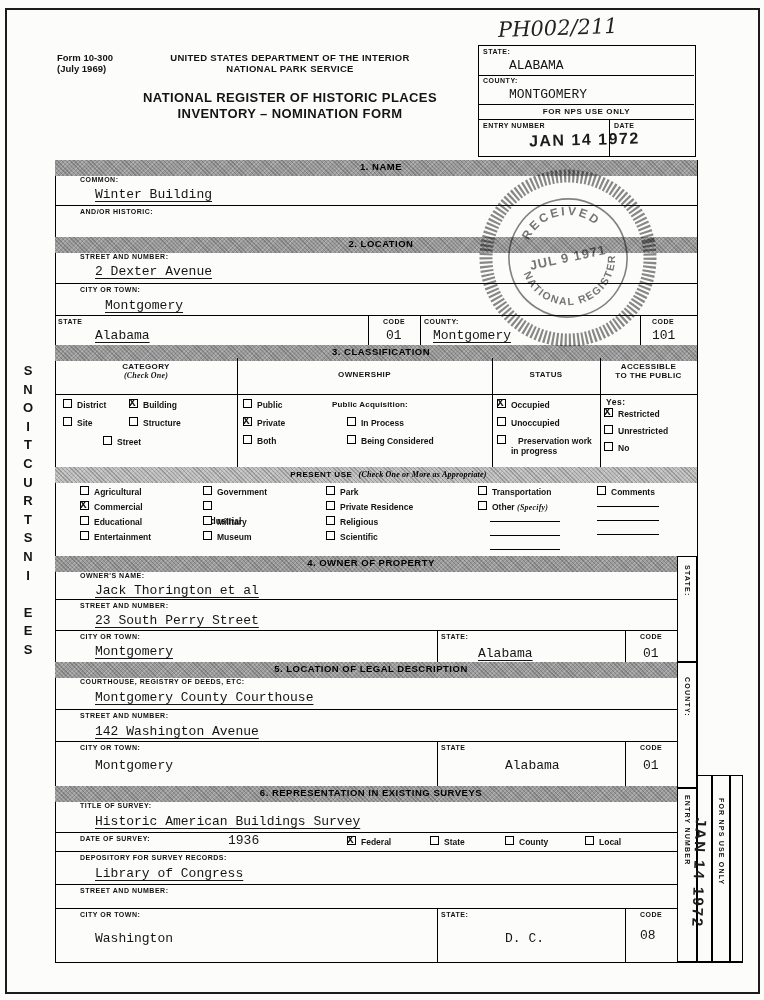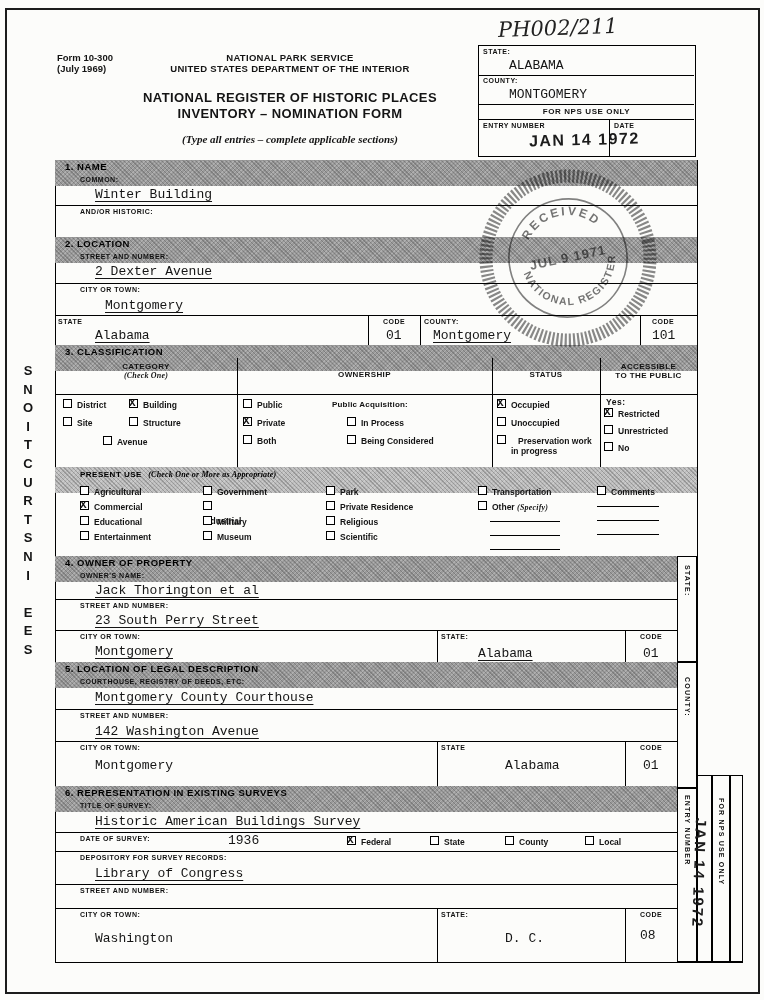--- a/index.html
+++ b/index.html
@@ -3,24 +3,24 @@
 <meta charset="utf-8">
 <style>
   html,body{margin:0;padding:0;background:#e8e8e8;}
   .page{position:relative;width:764px;height:1000px;background:#fcfcfa;font-family:"Liberation Sans",sans-serif;color:#141414;overflow:hidden;margin:0 auto;}
   .abs{position:absolute;}
   .lbl{position:absolute;font:bold 7px "Liberation Sans",sans-serif;letter-spacing:.5px;white-space:nowrap;color:#111;}
   .val{position:absolute;font:13px "Liberation Mono","DejaVu Sans Mono",monospace;white-space:nowrap;color:#151515;}
   .u{text-decoration:underline;text-decoration-thickness:1.4px;text-underline-offset:3px;}
   .hline{position:absolute;height:0;border-top:1.3px solid #000;}
   .vline{position:absolute;width:0;border-left:1.3px solid #000;}
-  .bar{position:absolute;height:26px;box-sizing:border-box;background-color:#9a9a9a;
+  .bar{position:absolute;height:16px;box-sizing:border-box;background-color:#9a9a9a;
        background-image:repeating-linear-gradient(45deg,rgba(50,50,50,.28) 0 1px,transparent 1px 3px),
                         repeating-linear-gradient(-45deg,rgba(255,255,255,.22) 0 1px,transparent 1px 3px);
-       font:bold 9.5px "Liberation Sans",sans-serif;line-height:13px;padding-left:10px;letter-spacing:.5px;color:#000;white-space:nowrap;}
+       font:bold 9.5px "Liberation Sans",sans-serif;line-height:13px;padding-left:10px;letter-spacing:.5px;color:#000;white-space:nowrap;text-align:center;}
   .bar-light{background-color:#bdbdbd;}
   .hdr-cell{position:absolute;text-align:center;font:bold 8px "Liberation Sans",sans-serif;letter-spacing:.4px;}
   .hdr-note{font:italic bold 8px "Liberation Serif",serif;letter-spacing:.2px;}
   .cb-item{position:absolute;display:flex;align-items:flex-start;gap:5px;font:bold 8.5px "Liberation Sans",sans-serif;white-space:nowrap;}
   .cb{width:9px;height:9px;border:1.2px solid #000;flex:none;position:relative;background:#fff;box-sizing:border-box;}
   .cb.checked::after{content:'X';position:absolute;left:-1px;top:-3px;font:bold 11px "Liberation Mono","DejaVu Sans Mono",monospace;color:#111;}
   .cb-lbl{padding-top:0.5px;}
   .blank-line{position:absolute;height:0;border-top:1.1px solid #000;}
   .vtext{writing-mode:vertical-rl;font:bold 7px "Liberation Sans",sans-serif;letter-spacing:1.2px;white-space:nowrap;color:#111;}
   .strip{position:absolute;border:1.3px solid #000;box-sizing:border-box;display:flex;justify-content:center;}
@@ -37,30 +37,29 @@
   <div class="abs" style="left:5px;top:8px;width:751px;height:982px;border:2px solid #1c1c1c;"></div>
 
   <div class="abs" style="left:498px;top:16px;font:italic 21px 'DejaVu Serif',serif;transform:rotate(-2deg);color:#222;">PH002/211</div>
 
   <div class="abs" style="left:57px;top:53px;font:bold 9.5px 'Liberation Sans',sans-serif;line-height:10.5px;">
     <div>Form 10-300</div>
     <div>(July 1969)</div>
   </div>
 
   <div class="abs" style="left:140px;top:53px;width:300px;text-align:center;font:bold 9.5px 'Liberation Sans',sans-serif;line-height:10.5px;letter-spacing:.3px;">
+    <div>UNITED STATES DEPARTMENT OF THE INTERIOR</div>
     <div>NATIONAL PARK SERVICE</div>
-    <div>UNITED STATES DEPARTMENT OF THE INTERIOR</div>
   </div>
 
   <div class="abs" style="left:95px;top:90px;width:390px;text-align:center;font:bold 13px 'Liberation Sans',sans-serif;line-height:16px;letter-spacing:.4px;">
     <div>NATIONAL REGISTER OF HISTORIC PLACES</div>
     <div>INVENTORY – NOMINATION FORM</div>
   </div>
 
-  <div class="abs" style="left:95px;top:133px;width:390px;text-align:center;font:italic bold 11px 'Liberation Serif',serif;">(Type all entries – complete applicable sections)</div>
 
   <div class="nps-box" style="left:478px;top:45px;width:218px;height:112px;">
     <span class="lbl" style="left:4px;top:2px;">STATE:</span>
     <span class="val" style="left:30px;top:12px;">ALABAMA</span>
     <div class="hline" style="left:0;top:29px;width:215px;"></div>
     <span class="lbl" style="left:4px;top:31px;">COUNTY:</span>
     <span class="val" style="left:30px;top:41px;">MONTGOMERY</span>
     <div class="hline" style="left:0;top:58px;width:215px;"></div>
     <div class="abs" style="left:0;top:61px;width:215px;text-align:center;font:bold 8px 'Liberation Sans',sans-serif;letter-spacing:.6px;">FOR NPS USE ONLY</div>
     <div class="hline" style="left:0;top:73px;width:215px;"></div>
@@ -150,21 +149,21 @@
   <div class="cb-item" style="left:129px;top:399px;">
     <span class="cb checked"></span>
     <span class="cb-lbl">Building</span>
     </div>
   <div class="cb-item" style="left:129px;top:417px;">
     <span class="cb"></span>
     <span class="cb-lbl">Structure</span>
     </div>
   <div class="cb-item" style="left:103px;top:436px;">
     <span class="cb"></span>
-    <span class="cb-lbl">Avenue</span>
+    <span class="cb-lbl">Street</span>
     </div>
 
   <div class="cb-item" style="left:243px;top:399px;">
     <span class="cb"></span>
     <span class="cb-lbl">Public</span>
     </div>
   <div class="cb-item" style="left:243px;top:417px;">
     <span class="cb checked"></span>
     <span class="cb-lbl">Private</span>
     </div>

